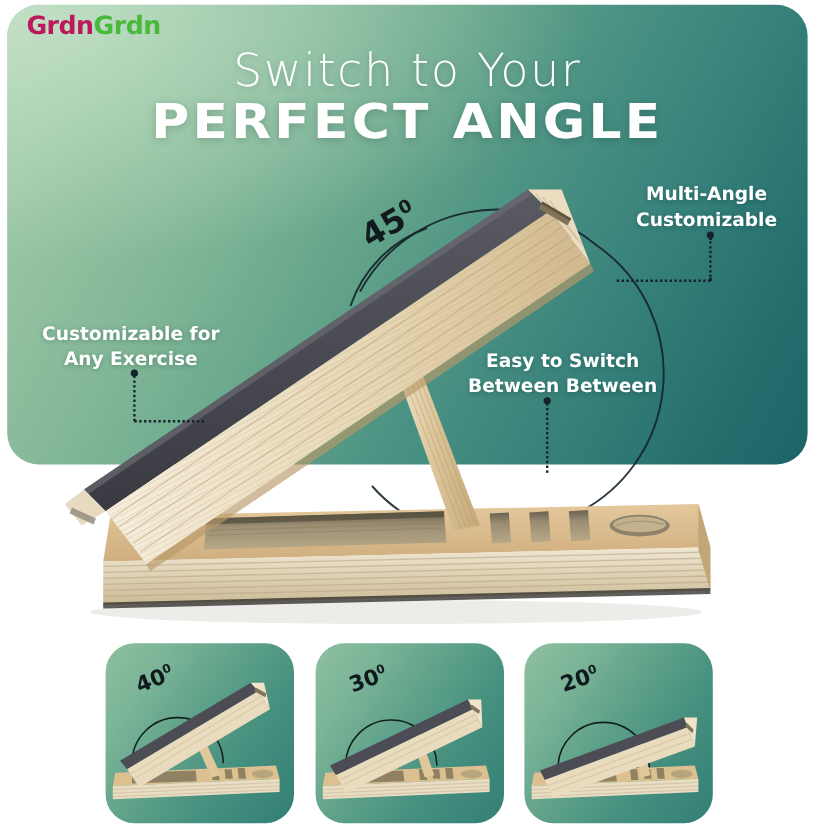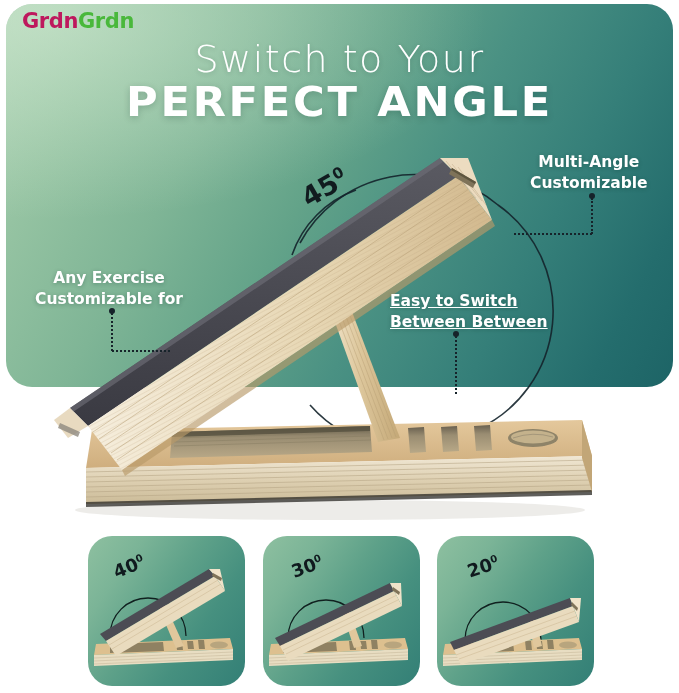--- a/index.html
+++ b/index.html
@@ -60,21 +60,21 @@
   
   .callout{
     position:absolute;z-index:7;color:#ffffff;
     font-family:"DejaVu Sans", sans-serif;
     font-size:15.5px;font-weight:bold;line-height:1.35;
     text-shadow:0 1px 4px rgba(0,45,35,.30);
     white-space:nowrap;
   }
   #callout-multi-angle{left:530px;top:152px;text-align:center;}
   #callout-customizable{left:35px;top:268px;text-align:center;}
-  #callout-easy-switch{left:390px;top:291px;text-align:left;text-decoration:underline;}
+  #callout-easy-switch{left:390px;top:291px;text-align:center;}
 
   
   .leader{position:absolute;z-index:7;}
   .leader .dot{
     position:absolute;width:6px;height:6px;border-radius:50%;
     background:#16232a;
   }
   .dot-v{position:absolute;border-left:2px dotted #16232a;}
   .dot-h{position:absolute;border-top:2px dotted #16232a;}
 
@@ -143,22 +143,22 @@
   <div>Multi-Angle</div>
   <div>Customizable</div>
 </div>
 <div class="leader" style="left:592px;top:196px;width:90px;height:46px;">
   <span class="dot" style="left:-3px;top:-3px;"></span>
   <span class="dot-v" style="left:-1px;top:2px;height:36px;"></span>
   <span class="dot-h" style="left:-78px;top:37px;width:78px;"></span>
 </div>
 
 <div class="callout" id="callout-customizable">
+  <div>Customizable for</div>
   <div>Any Exercise</div>
-  <div>Customizable for</div>
 </div>
 <div class="leader" style="left:112px;top:311px;width:70px;height:46px;">
   <span class="dot" style="left:-3px;top:-3px;"></span>
   <span class="dot-v" style="left:-1px;top:2px;height:38px;"></span>
   <span class="dot-h" style="left:0px;top:39px;width:58px;"></span>
 </div>
 
 <div class="callout" id="callout-easy-switch">
   <div>Easy to Switch</div>
   <div>Between Between</div>

